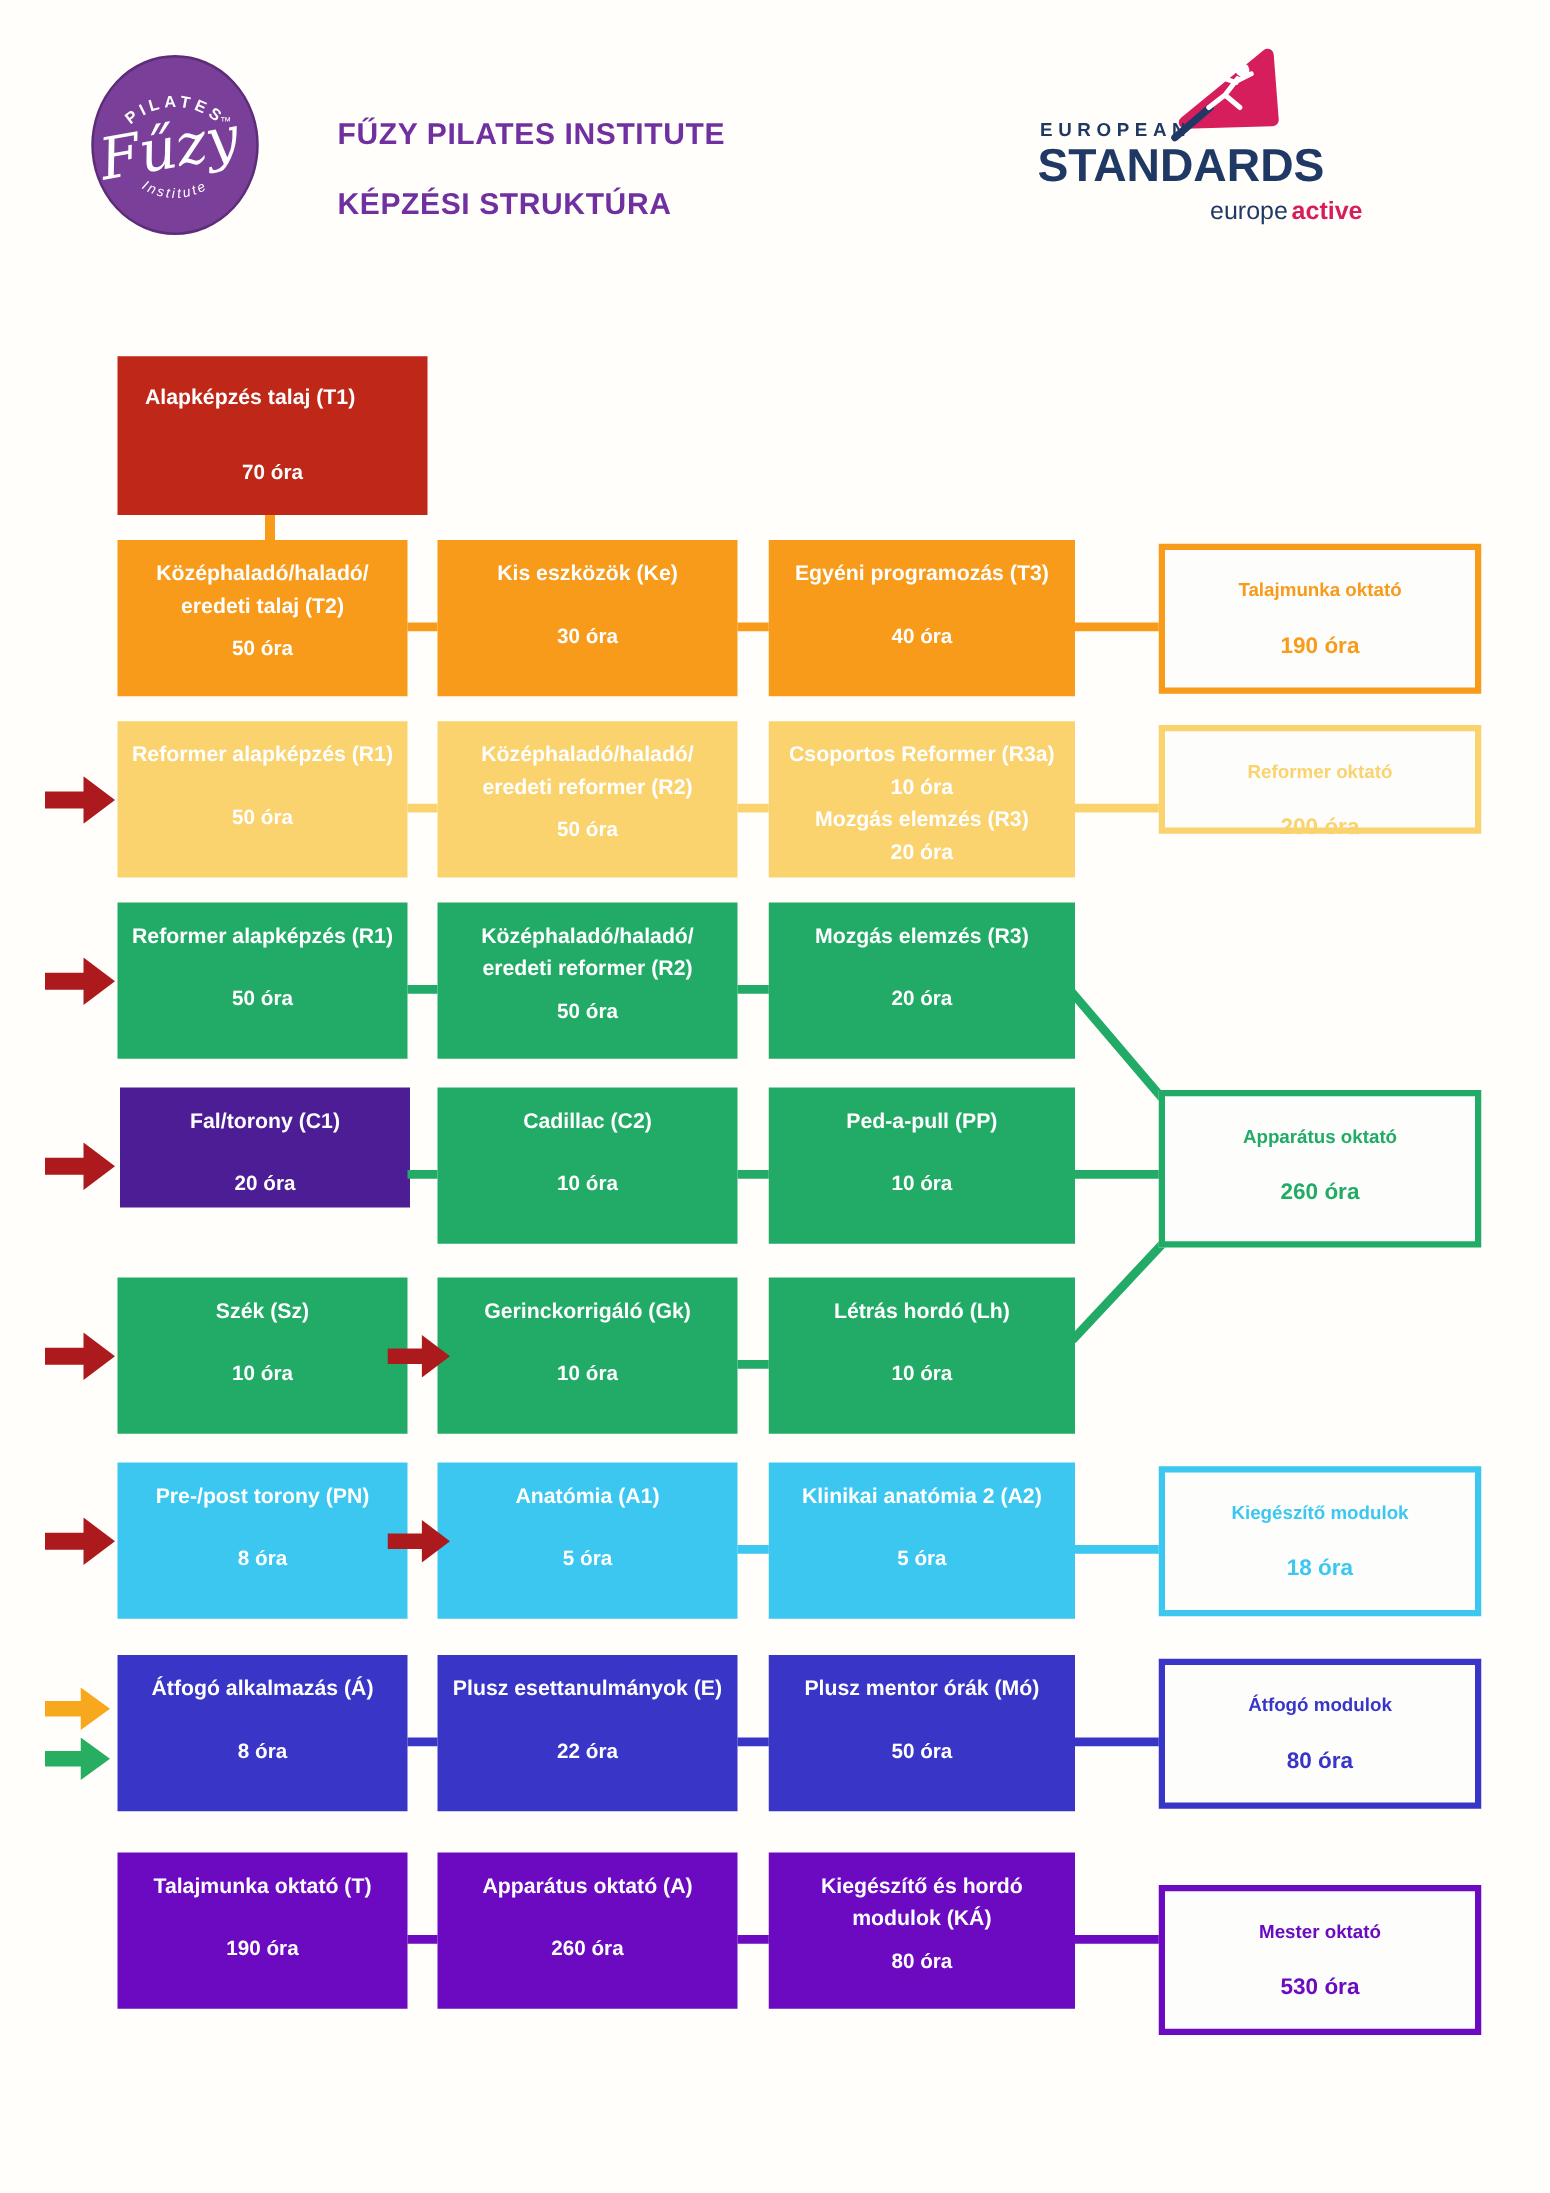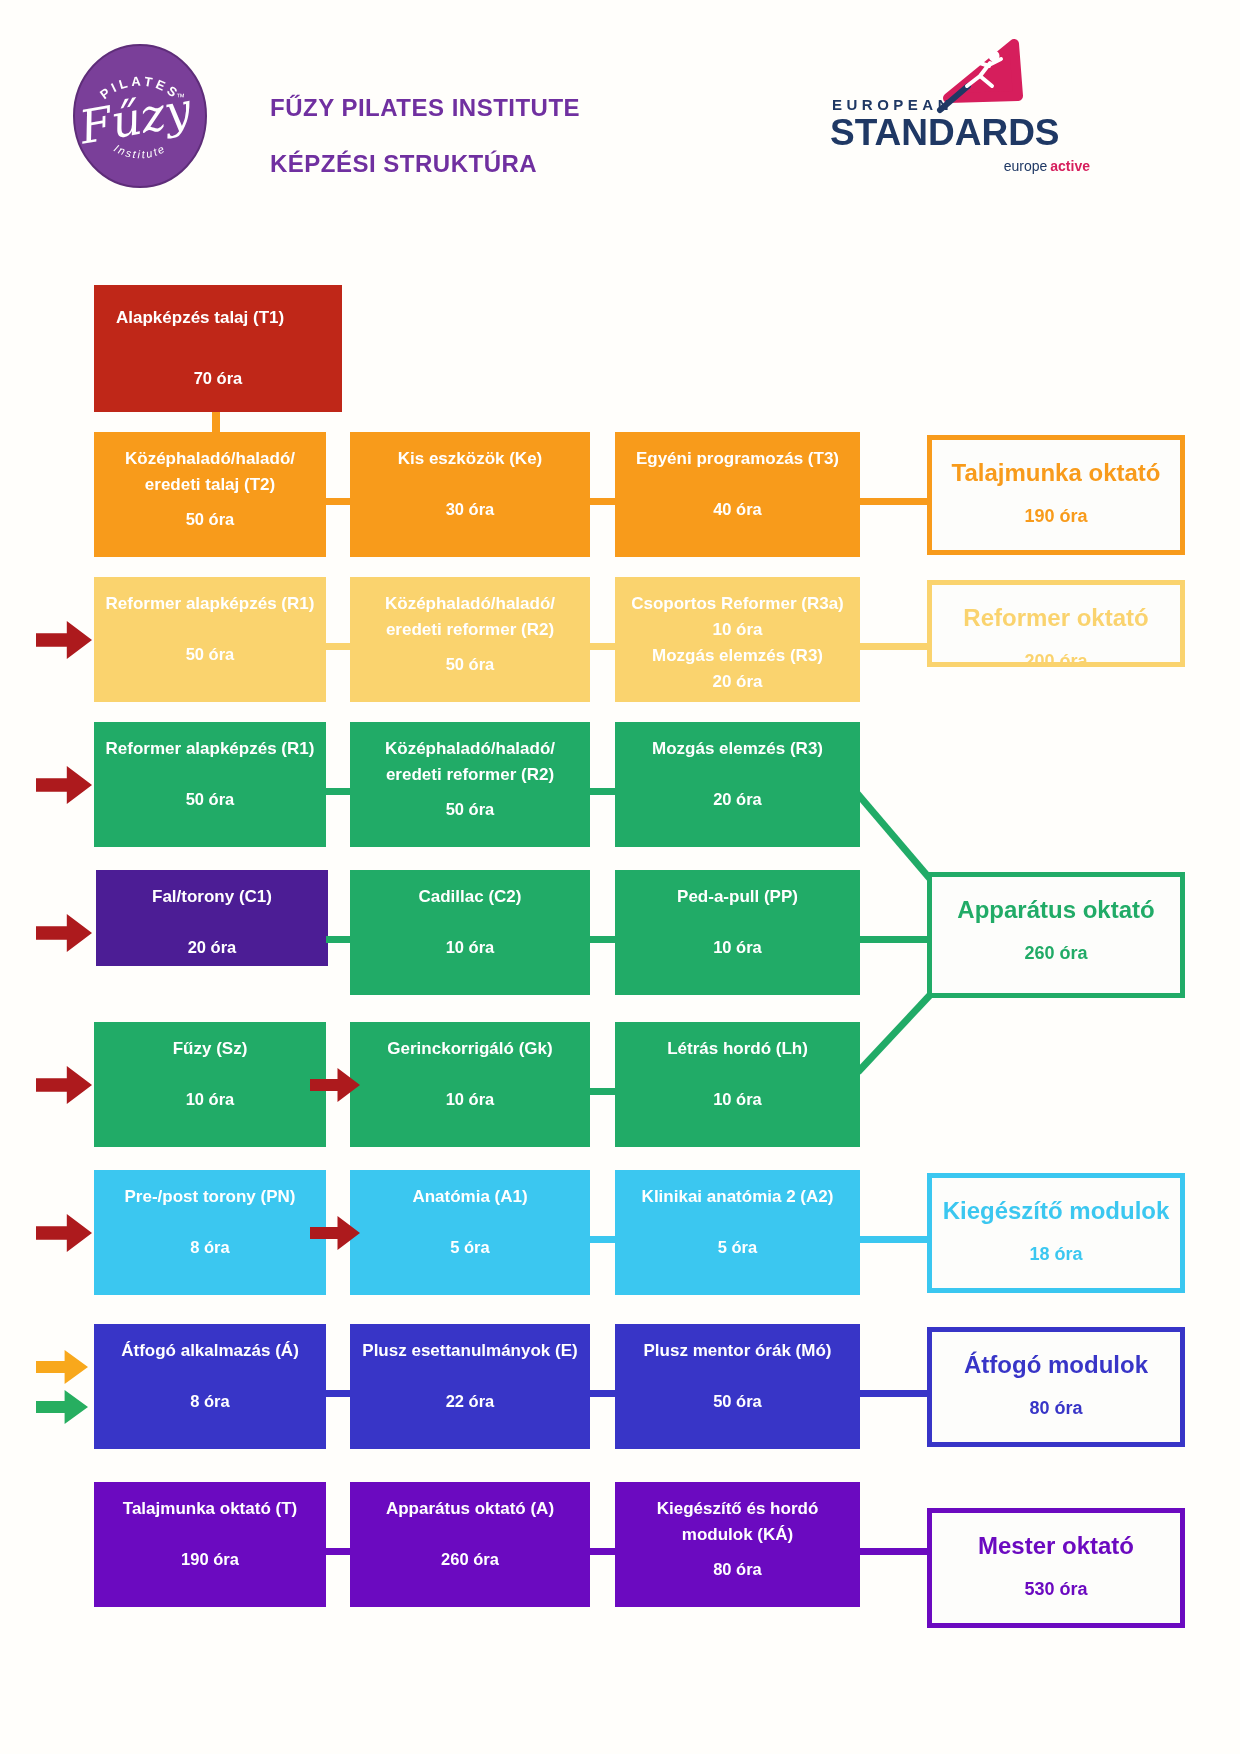--- a/index.html
+++ b/index.html
@@ -16,37 +16,37 @@
   .bt{line-height:26px}
   .bt.first{margin-top:14px}
   .red-box .bt{text-align:left;padding-left:22px}
   .red-box .bt.first{margin-top:20px}
   .bh{line-height:26px;font-size:16.5px}
   .bh.after-one{margin-top:24px}
   .bh.after-two{margin-top:8px}
   .red-box .bh{margin-top:34px}
 
   .outcome{position:absolute;background:#fdfdfb;border:5px solid;text-align:center;font-weight:700}
-  .ot{margin-top:20px;font-size:24px;line-height:26px}
+  .ot{margin-top:20px;font-size:15px;line-height:26px}
   .oh{margin-top:20px;font-size:18px}
 
   .conn{position:absolute}
   .arrow{position:absolute}
   #overlay{position:absolute;left:0;top:0;pointer-events:none}
 
   .hdr-title{position:absolute;left:270px;top:80px;width:580px;text-align:left;
     font-weight:700;font-size:24px;line-height:56px;color:var(--title-purple);letter-spacing:.5px}
 
   .logo-wrap{position:absolute;left:70px;top:40px}
 
   .std{position:absolute;left:830px;top:36px;width:260px;height:150px}
   .std-eyebrow{position:absolute;top:60px;left:2px;font-size:15px;font-weight:700;
     letter-spacing:4.5px;color:var(--navy)}
   .std-word{position:absolute;top:76px;left:0;font-size:37px;font-weight:700;color:var(--navy)}
-  .std-sub{position:absolute;top:122px;right:0;font-size:14px;color:var(--navy)}
+  .std-sub{position:absolute;top:122px;right:0;font-size:20px;color:var(--navy)}
   .std-sub .active{color:var(--pink);font-weight:700;margin-left:3px}
 </style>
 </head>
 <body>
 
 <div id="canvas">
 
   <div class="logo-wrap">
     <svg width="140" height="150" viewBox="0 0 140 150">
       <defs>
@@ -173,21 +173,21 @@
         <div class="ot">Apparátus oktató</div>
         <div class="oh">260 óra</div>
       </div>
       <div class="conn" style="left: 326px; top: 936px; width: 24px; height: 7px; background: rgb(33, 171, 103);"></div>
       <div class="conn" style="left: 590px; top: 936px; width: 25px; height: 7px; background: rgb(33, 171, 103);"></div>
       <div class="conn" style="left: 860px; top: 936px; width: 67px; height: 7px; background: rgb(33, 171, 103);"></div>
       <div class="arrow" style="left: 36px; top: 914px; width: 56px; height: 38px;"><svg width="56" height="38">
           <polygon points="0,12.16 30.800000000000004,12.16 30.800000000000004,0 56,19 30.800000000000004,38 30.800000000000004,25.840000000000003 0,25.840000000000003" fill="#ad1a1d"></polygon>
         </svg></div>
       <div class="box" style="left: 94px; top: 1022px; width: 232px; height: 125px; background: rgb(33, 171, 103);">
-        <div class="bt first">Fűzy (Sz)</div>
+        <div class="bt first">Szék (Sz)</div>
         <div class="bh after-one">10 óra</div>
       </div>
       <div class="box" style="left: 350px; top: 1022px; width: 240px; height: 125px; background: rgb(33, 171, 103);">
         <div class="bt first">Gerinckorrigáló (Gk)</div>
         <div class="bh after-one">10 óra</div>
       </div>
       <div class="box" style="left: 615px; top: 1022px; width: 245px; height: 125px; background: rgb(33, 171, 103);">
         <div class="bt first">Létrás hordó (Lh)</div>
         <div class="bh after-one">10 óra</div>
       </div>

